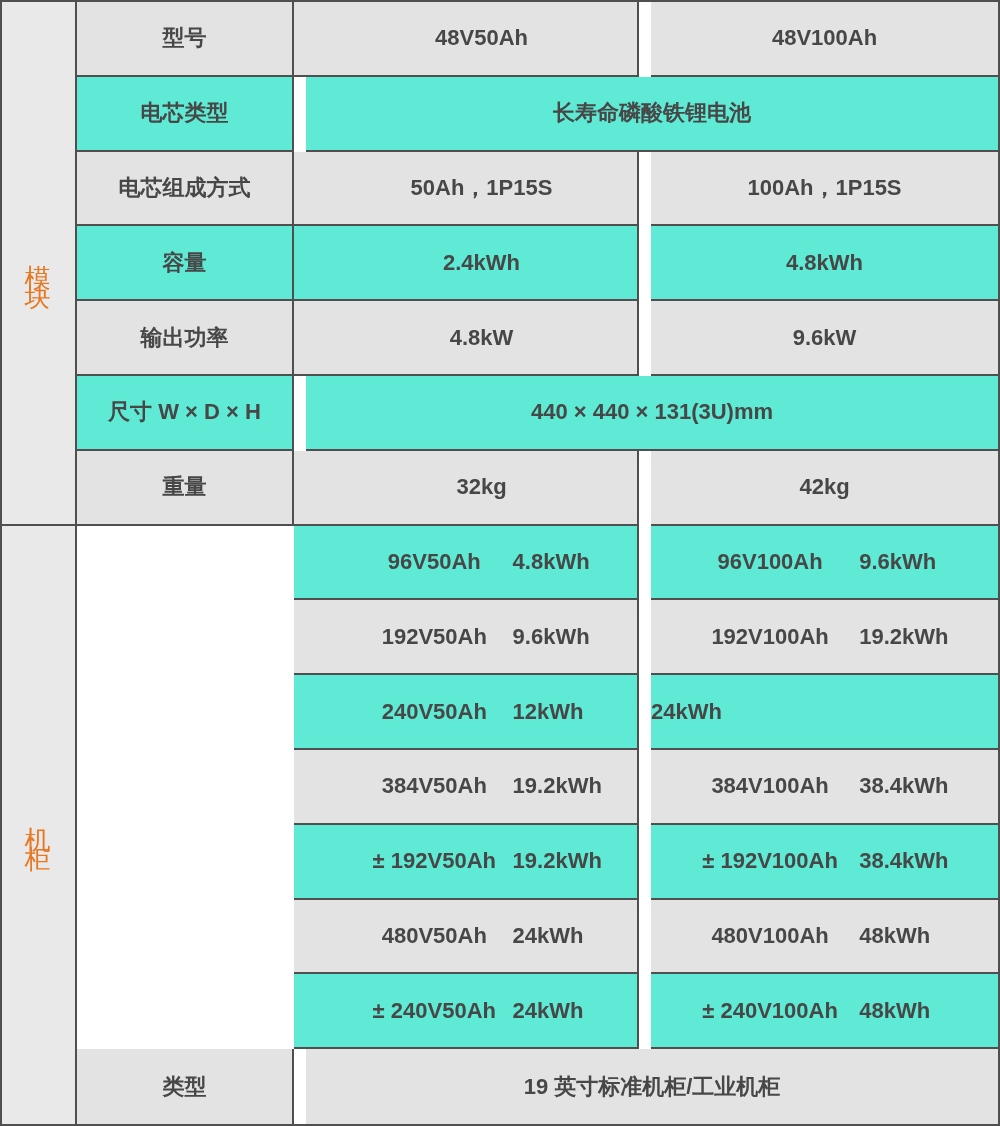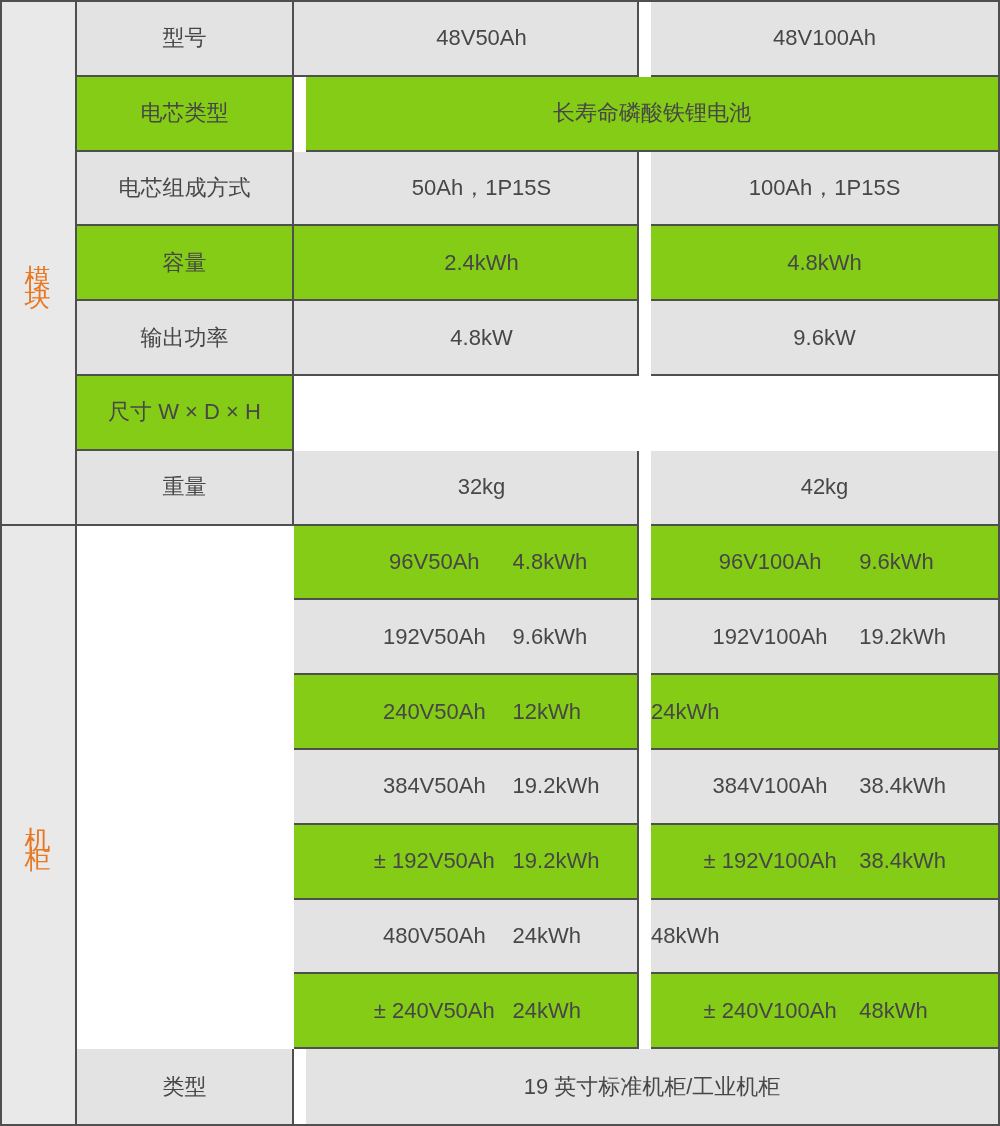--- a/index.html
+++ b/index.html
@@ -19,22 +19,22 @@
   .cell{
     box-sizing:border-box;
     display:flex;align-items:center;justify-content:center;
     border-right:2px solid #4f4f4f;
     border-bottom:2px solid #4f4f4f;
     overflow:hidden;
     text-align:center;
   }
   .no-right{border-right:none;margin-left:12px;}
   .no-bottom{border-bottom:none;}
-  .bg-gray{background:#e3e3e3;}
-  .bg-light{background:#84cc16;}
+  .bg-gray{background:#e3e3e3;font-weight:bold;}
+  .bg-light{background:#5eead4;font-weight:bold;}
   .bg-side{background:#e9e9e9;}
   .bg-span{background:#f2f2f2;}
   .side-cell{
     color:#e87722;
     font-size:26px;
     writing-mode:vertical-rl;
     text-orientation:upright;
     letter-spacing:0.72em;
     font-weight:400;
   }
@@ -82,20 +82,21 @@
 
   <div class="cell col2 bg-light" style="grid-row:4">容量</div>
   <div class="cell col3 bg-light" style="grid-row:4">2.4kWh</div>
   <div class="cell col4 bg-light no-right" style="grid-row:4">4.8kWh</div>
 
   <div class="cell col2 bg-gray" style="grid-row:5">输出功率</div>
   <div class="cell col3 bg-gray" style="grid-row:5">4.8kW</div>
   <div class="cell col4 bg-gray no-right" style="grid-row:5">9.6kW</div>
 
   <div class="cell col2 bg-light" style="grid-row:6">尺寸 W × D × H</div>
+  <div class="cell colspan bg-light no-right" style="grid-row:6">440 × 440 × 131(3U)mm</div>
 
   <div class="cell col2 bg-gray" style="grid-row:7">重量</div>
   <div class="cell col3 bg-gray" style="grid-row:7">32kg</div>
   <div class="cell col4 bg-gray no-right" style="grid-row:7">42kg</div>
 
 
   <div class="cell col3 bg-light spec-cell" style="grid-row:8">
     <span class="spec-model">96V50Ah</span>
       <span class="spec-cap">4.8kWh</span>
   </div>
@@ -137,20 +138,21 @@
   <div class="cell col4 bg-light spec-cell no-right" style="grid-row:12">
     <span class="spec-model">± 192V100Ah</span>
       <span class="spec-cap">38.4kWh</span>
   </div>
 
   <div class="cell col3 bg-gray spec-cell" style="grid-row:13">
     <span class="spec-model">480V50Ah</span>
       <span class="spec-cap">24kWh</span>
   </div>
   <div class="cell col4 bg-gray spec-cell no-right" style="grid-row:13">
+    <span class="spec-model">480V100Ah</span>
       <span class="spec-cap">48kWh</span>
   </div>
 
   <div class="cell col3 bg-light spec-cell" style="grid-row:14">
     <span class="spec-model">± 240V50Ah</span>
       <span class="spec-cap">24kWh</span>
   </div>
   <div class="cell col4 bg-light spec-cell no-right" style="grid-row:14">
     <span class="spec-model">± 240V100Ah</span>
       <span class="spec-cap">48kWh</span>

